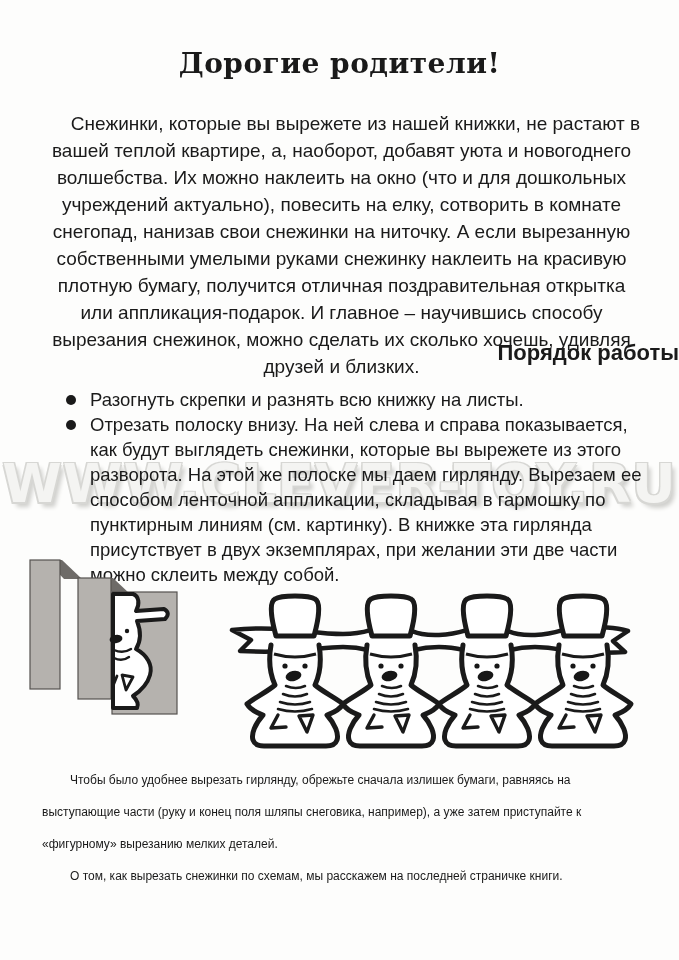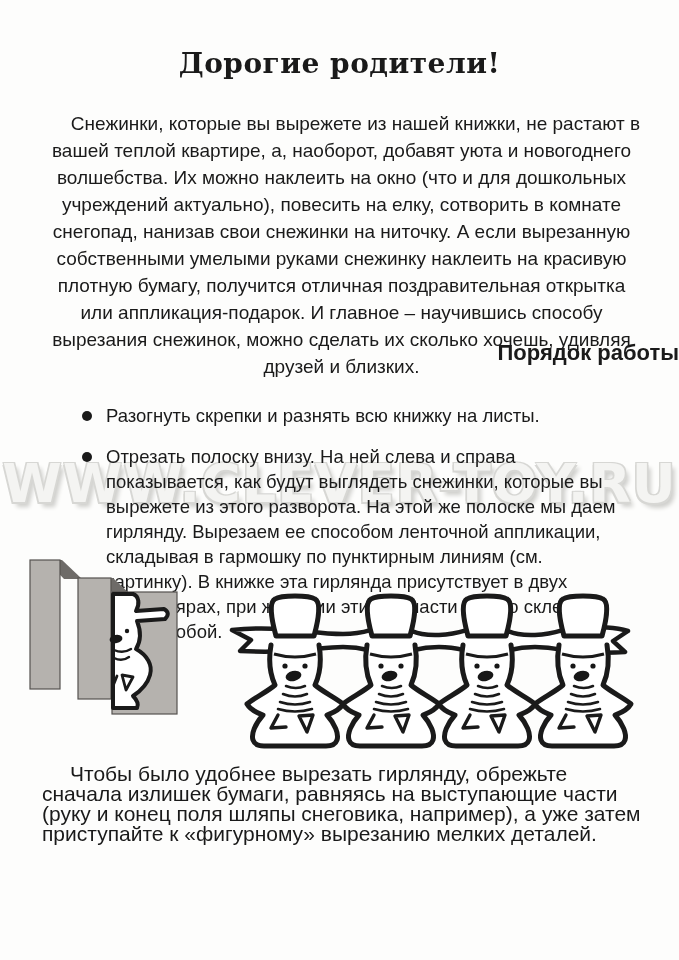--- a/index.html
+++ b/index.html
@@ -29,33 +29,33 @@
     font-size:19px;line-height:27px;text-indent:28px;text-align:center;
   }
   .section-heading{
     position:absolute;top:340px;left:0;width:679px;z-index:1;margin:0;
     text-align:right;font-size:22px;font-weight:bold;
   }
   .steps{
     position:absolute;top:387px;left:64px;width:580px;z-index:1;margin:0;padding:0;
     list-style:none;font-size:18.5px;line-height:25px;
   }
-  .steps li{position:relative;padding-left:26px;margin:16px;}
+  .steps li{position:relative;padding-left:26px;margin:0;}
   .steps .dot{
     position:absolute;left:2px;top:8px;width:10px;height:10px;border-radius:50%;
     background:var(--ink,#1a1a1a);
   }
   .illustration{position:absolute;top:555px;left:0;z-index:1;}
   .outline{fill:#ffffff;stroke:var(--ink,#171717);}
   .thin{fill:none;stroke:var(--ink,#171717);}
   .panel{fill:var(--paper-gray,#b5b2ae);stroke:#55524f;stroke-width:1.2;}
   .fold{fill:var(--fold-gray,#6e6b68);stroke:none;}
   .closing{
     position:absolute;top:764px;left:42px;width:599px;z-index:1;
-    font-size:21px;line-height:20px;
+    font-size:12px;line-height:32px;
   }
   .closing p{margin:0;text-indent:28px;}
 </style>
 </head>
 <body>
 
 <div class="page">
 
   <div class="watermark">WWW.CLEVER-TOY.RU</div>
 
@@ -136,15 +136,16 @@
     <g id="garland-snowmen">
         <use href="#sm" xlink:href="#sm" x="295"></use>
         <use href="#sm" xlink:href="#sm" x="391"></use>
         <use href="#sm" xlink:href="#sm" x="487"></use>
         <use href="#sm" xlink:href="#sm" x="583"></use>
       </g>
   </svg>
 
   <div class="closing">
     <p>Чтобы было удобнее вырезать гирлянду, обрежьте сначала излишек бумаги, равняясь на выступающие части (руку и конец поля шляпы снеговика, например), а уже затем приступайте к «фигурному» вырезанию мелких деталей.</p>
+    <p>О том, как вырезать снежинки по схемам, мы расскажем на последней страничке книги.</p>
   </div>
 
 </div>
 
 </body></html>

